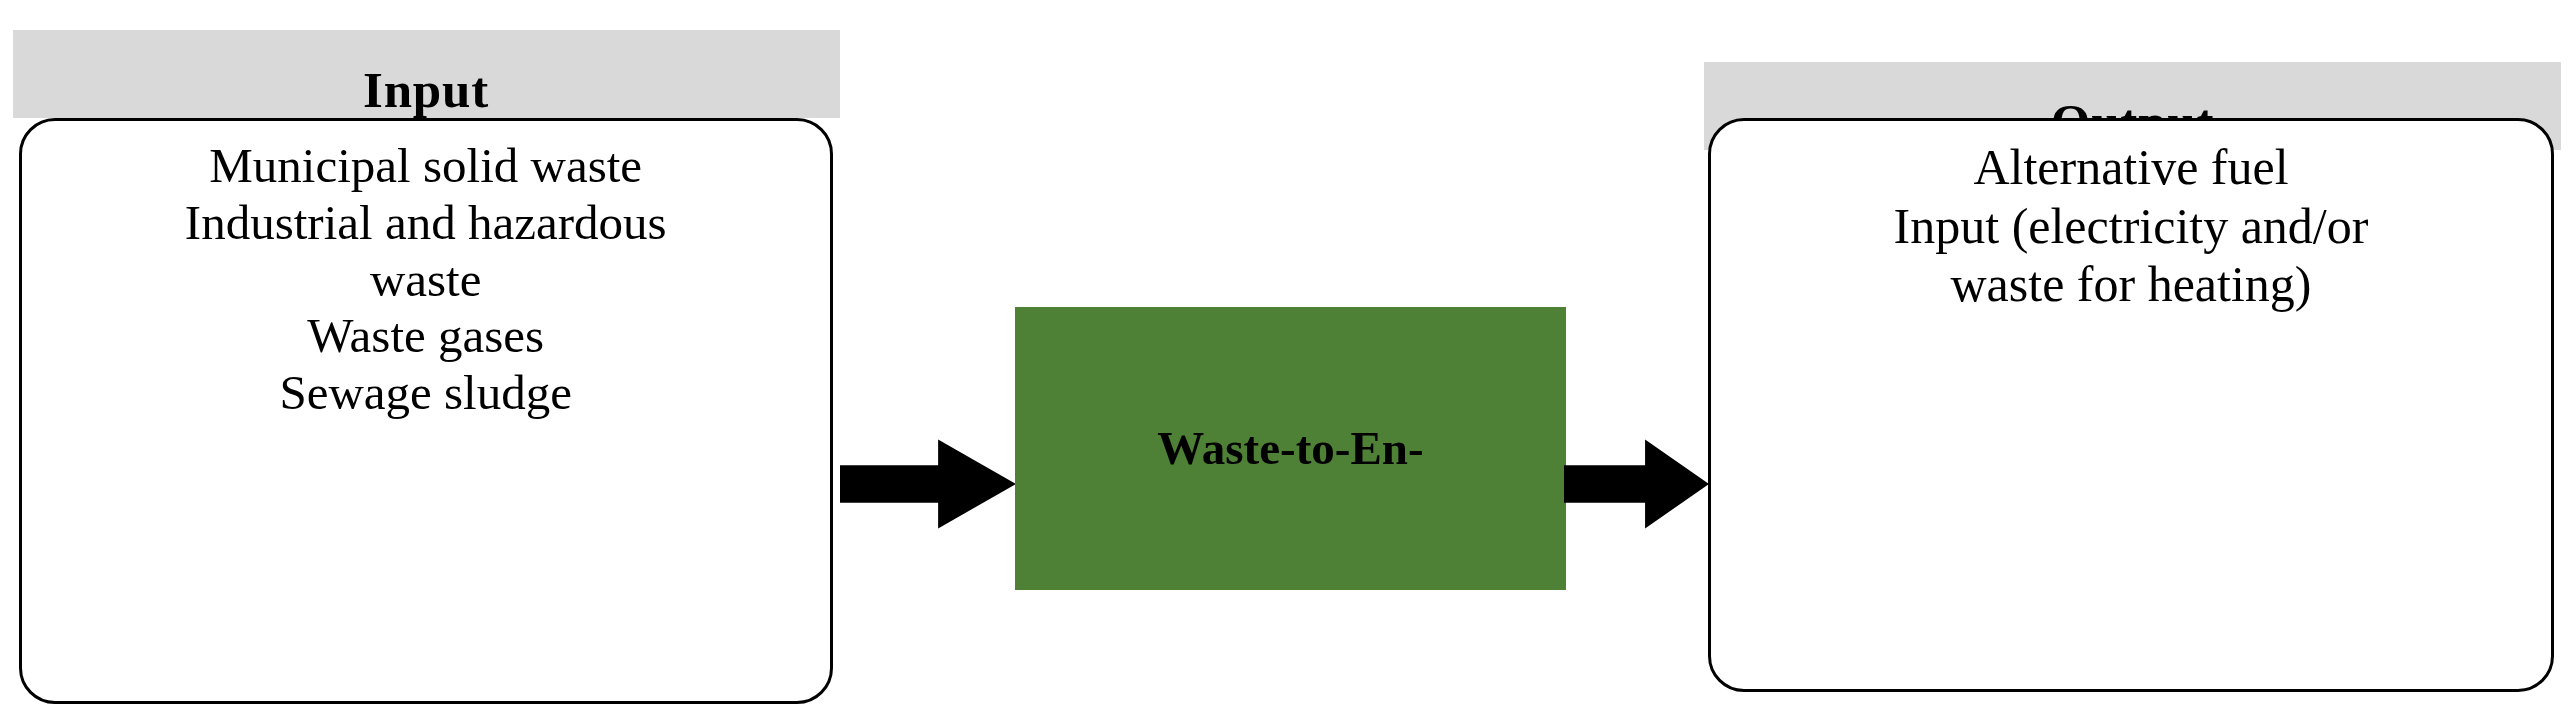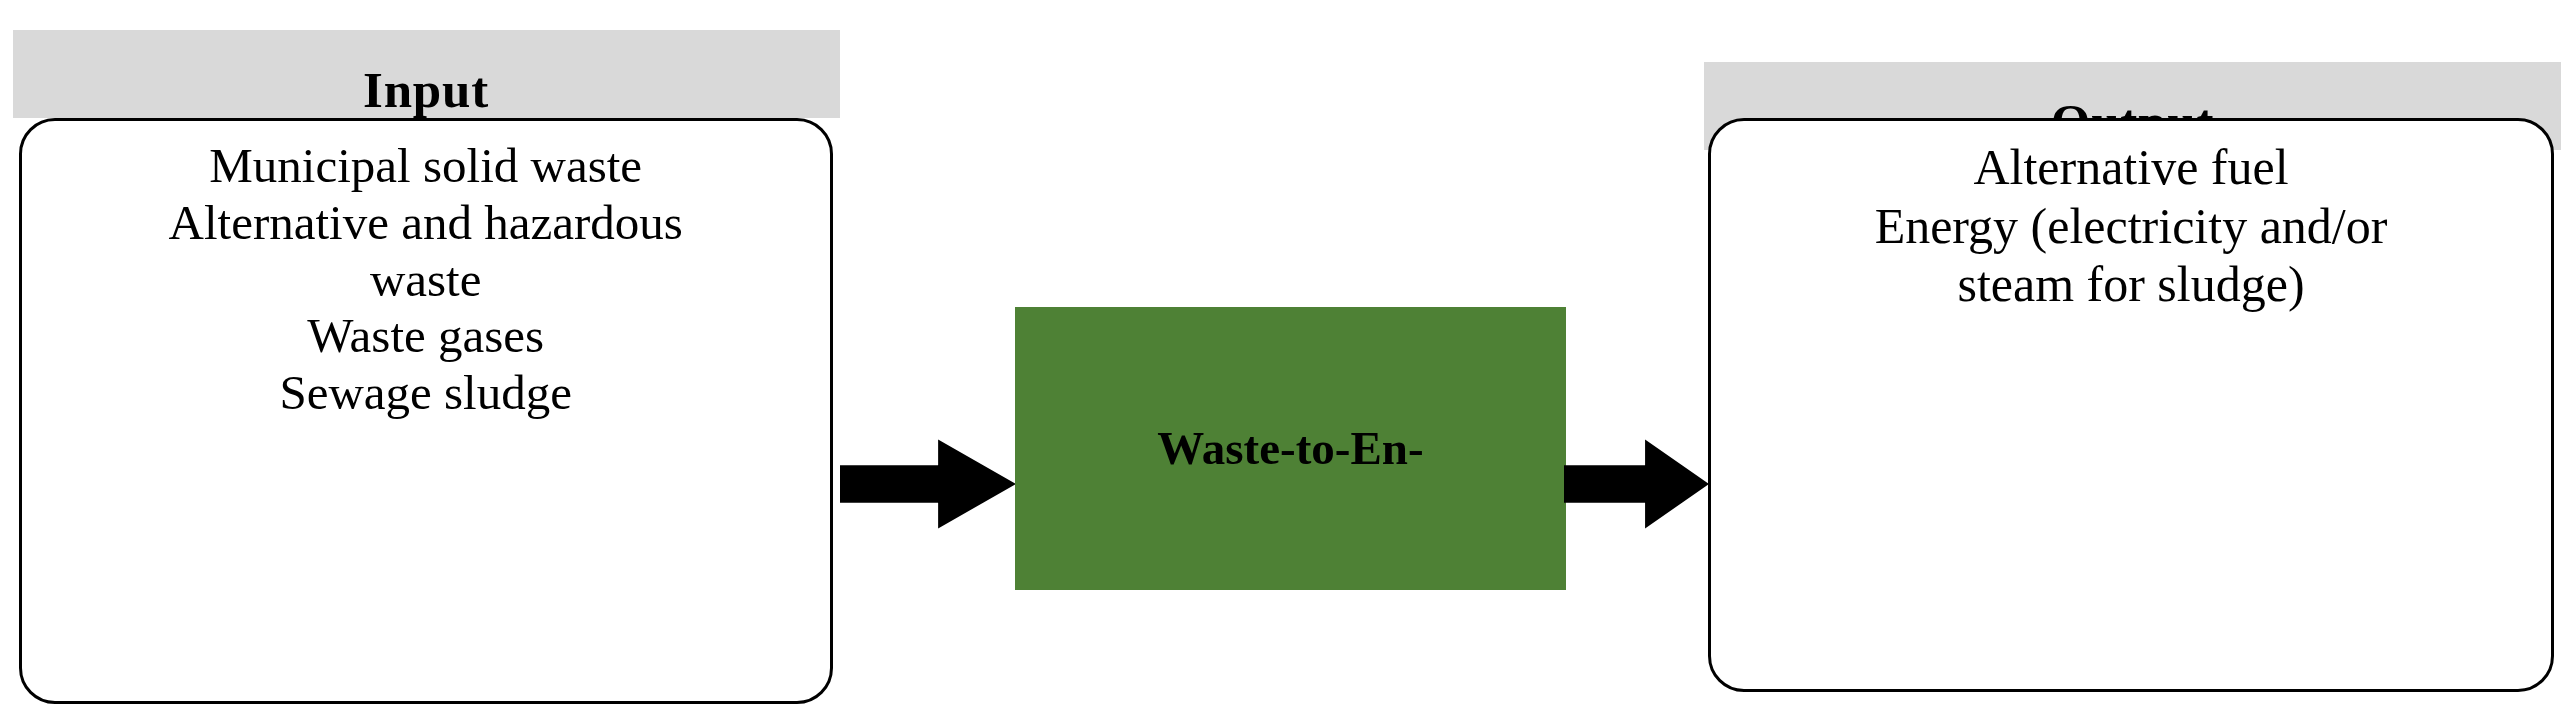--- a/index.html
+++ b/index.html
@@ -105,21 +105,21 @@
 <body>
 
 <div id="diagram">
 
   <div class="header-bar" id="input-header">
     <span class="header-text">Input</span>
   </div>
 
   <div class="io-box" id="input-box">
     <div class="io-line">Municipal solid waste</div>
-    <div class="io-line">Alternative and hazardous</div>
+    <div class="io-line">Industrial and hazardous</div>
     <div class="io-line">waste</div>
     <div class="io-line">Waste gases</div>
     <div class="io-line">Sewage sludge</div>
   </div>
 
   <div class="arrow" id="arrow-left">
     <svg viewBox="0 0 226 118" preserveAspectRatio="none" aria-hidden="true">
       <path d="M0 35 L126 35 L126 2 L226 59 L126 116 L126 83 L0 83 Z" fill="#000000"></path>
     </svg>
   </div>
@@ -133,18 +133,18 @@
       <path d="M0 35 L104 35 L104 2 L186 59 L104 116 L104 83 L0 83 Z" fill="#000000"></path>
     </svg>
   </div>
 
   <div class="header-bar" id="output-header">
     <span class="header-text">Output</span>
   </div>
 
   <div class="io-box" id="output-box">
     <div class="io-line">Alternative fuel</div>
-    <div class="io-line">Energy (electricity and/or</div>
-    <div class="io-line">steam for sludge)</div>
+    <div class="io-line">Input (electricity and/or</div>
+    <div class="io-line">waste for heating)</div>
   </div>
 
 </div>
 
 
 </body></html>

